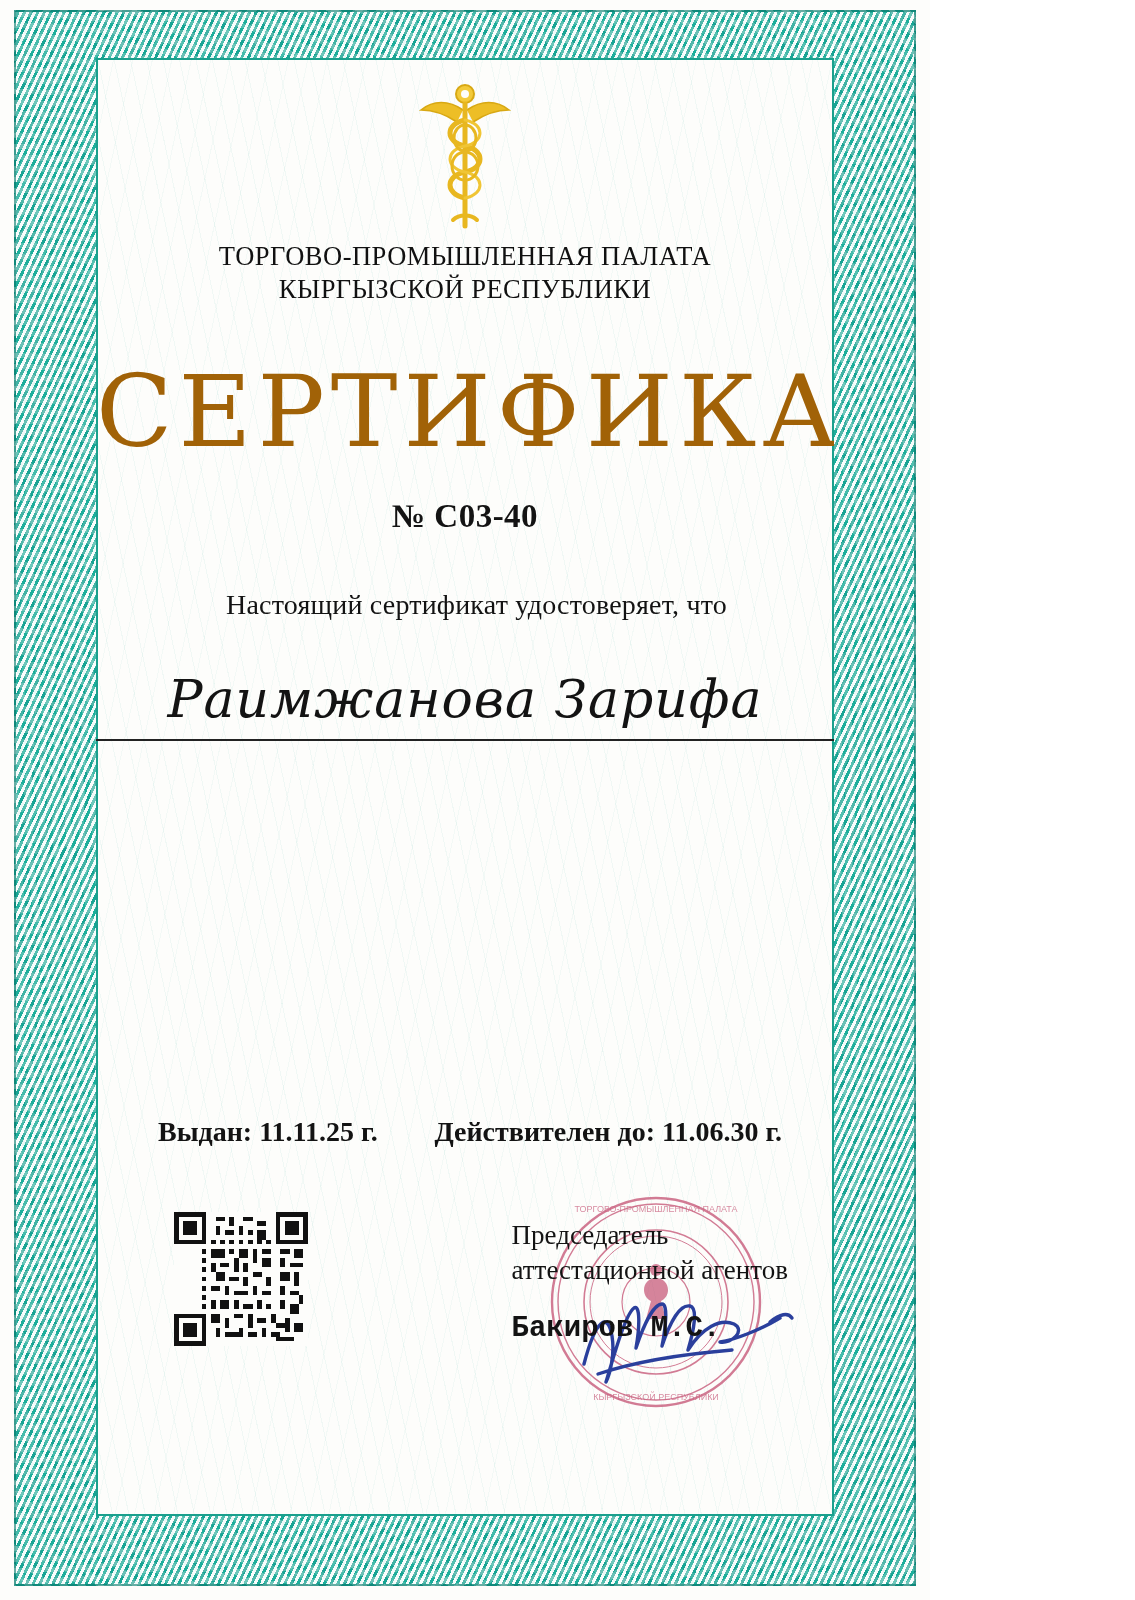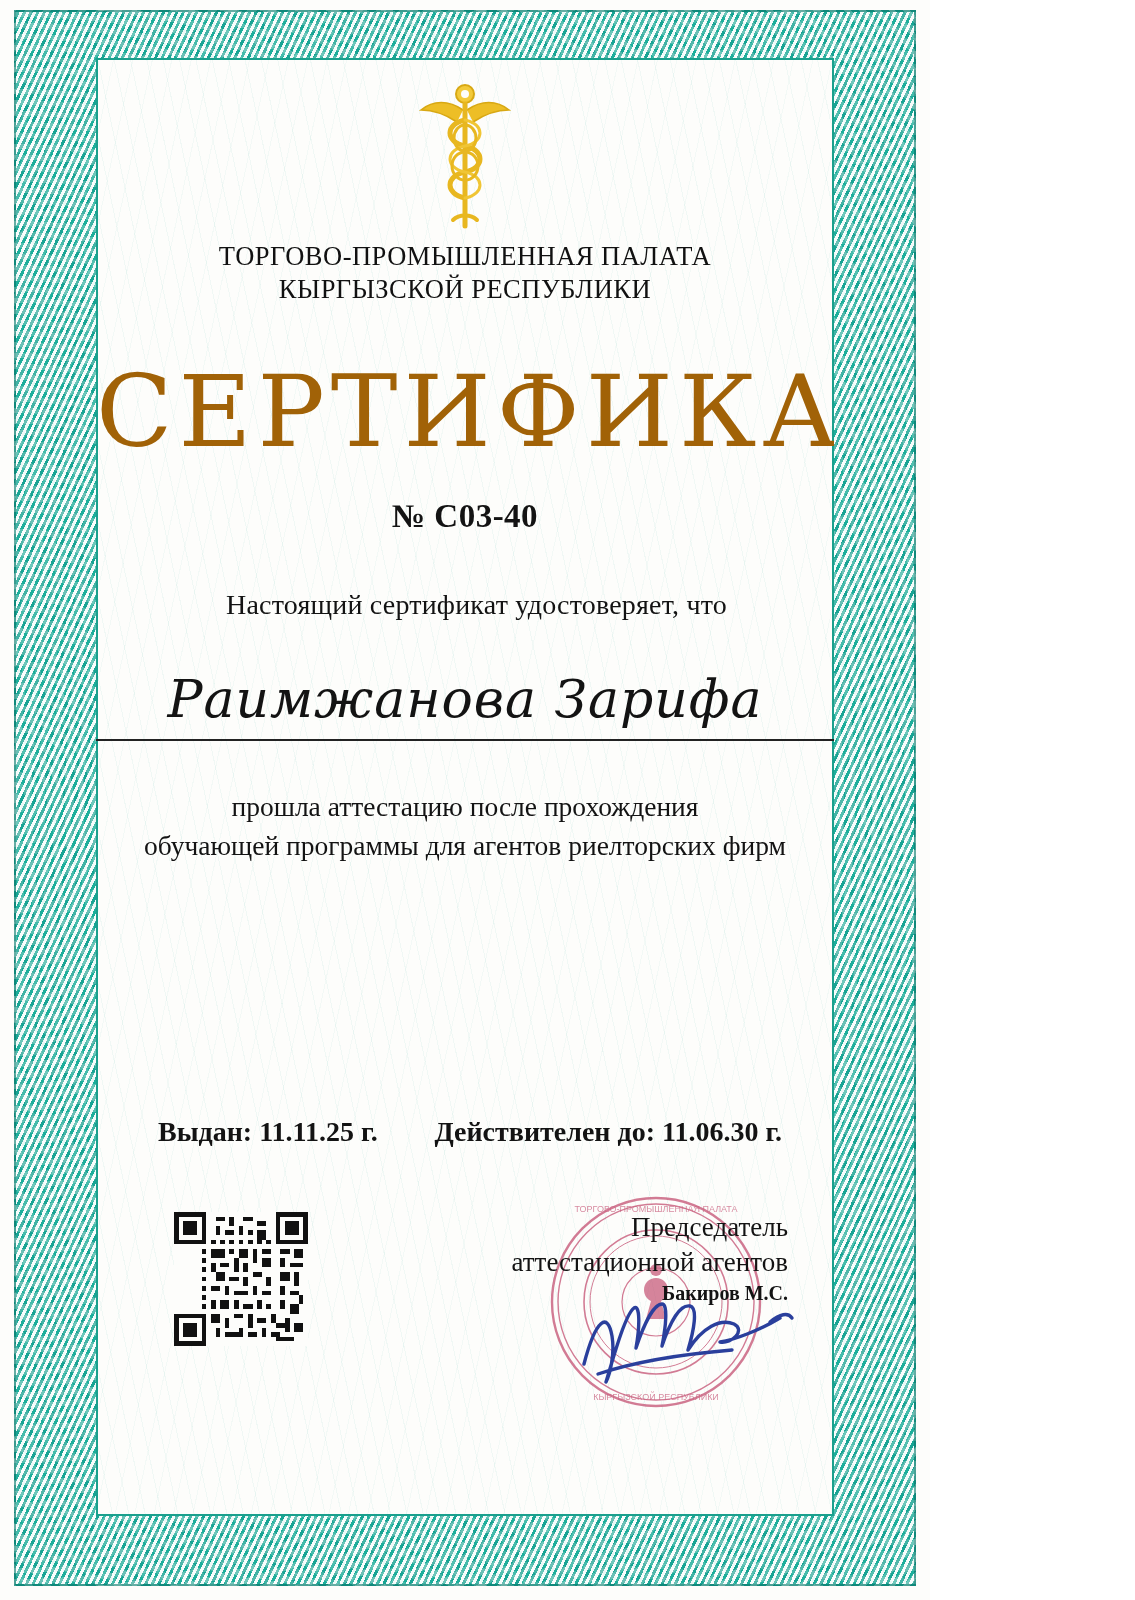--- a/index.html
+++ b/index.html
@@ -206,29 +206,31 @@
     position: absolute;
     left: 430px;
     top: 88px;
     width: 260px;
     height: 130px;
   }
 
   .signatory {
     position: absolute;
     right: 6px;
-    top: 20px;
-    text-align: right;
+    top: 28px;
+    text-align: left;
     font-size: 27px;
     line-height: 1.3;
   }
   .signatory .role span { display: block; }
   .signatory .name {
-    font-size: 20px;
+    margin-top: 22px;
+    font-size: 29px;
     font-weight: bold;
+    font-family: Liberation Mono, monospace;
   }
 </style>
 </head>
 <body>
 
 <div class="page">
 
   <div class="border-frame"></div>
   <div class="border-overlay"></div>
 
@@ -267,24 +269,20 @@
       <div class="number">
         <span>№</span>
         <span>С03-40</span>
       </div>
 
       <div class="statement">Настоящий сертификат удостоверяет, что</div>
 
       <div class="recipient">Раимжанова Зарифа</div>
       <div class="rule"></div>
 
-      <div class="description">
-        <span>прошла аттестацию после прохождения</span>
-        <span>обучающей программы для агентов риелторских фирм</span>
-      </div>
 
       <div class="dates">
         <div>Выдан: 11.11.25 г.</div>
         <div>Действителен до: 11.06.30 г.</div>
       </div>
 
       <div class="footer">
 
         <div class="qr">
           <svg viewBox="0 0 29 29" width="134" height="134" shape-rendering="crispEdges" aria-hidden="true">

